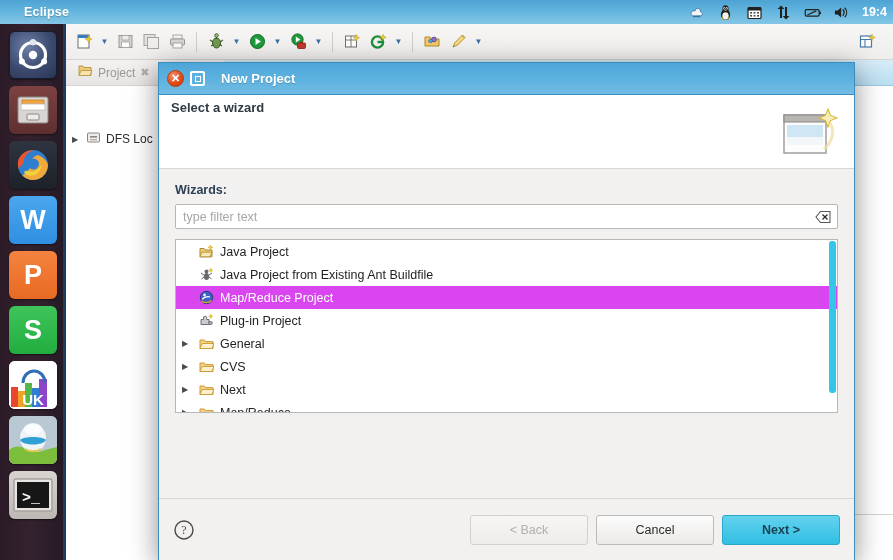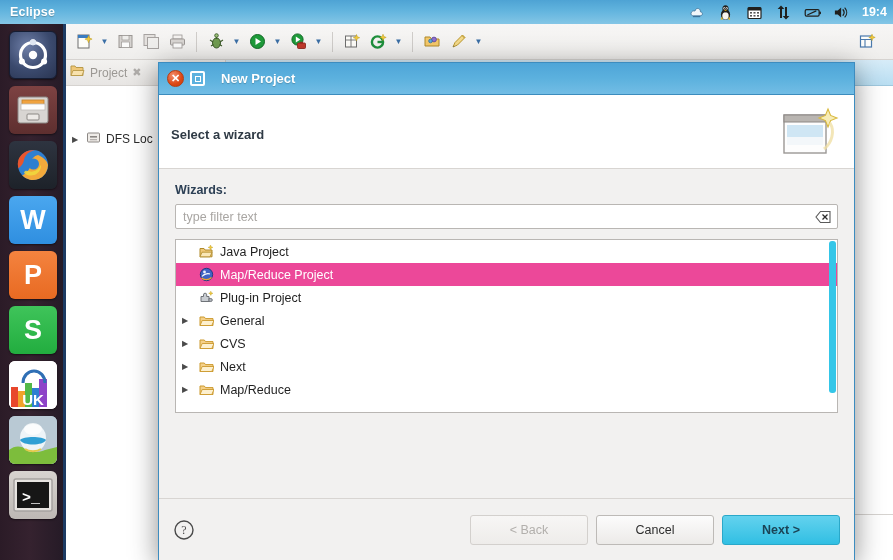--- a/index.html
+++ b/index.html
@@ -12,21 +12,21 @@
   #screen { position: relative; width: 893px; height: 560px; overflow: hidden; }
 
   
   #top-panel {
     position: absolute; top: 0; left: 0; width: 893px; height: 24px;
     background: linear-gradient(to bottom, #4ea3d4 0%, #62b4de 45%, #84c6e6 100%);
     display: flex; align-items: center;
     color: #ffffff; font-size: 12.5px; font-weight: bold;
     z-index: 50;
   }
-  #top-panel .appname { margin-left: 10px; text-shadow: 0 1px 1px rgba(0,0,0,.25); letter-spacing: .2px; }
+  #top-panel .appname { margin-left: 24px; text-shadow: 0 1px 1px rgba(0,0,0,.25); letter-spacing: .2px; }
   #tray { margin-left: auto; display: flex; align-items: center; gap: 11px; padding-right: 4px; }
   #tray .tico { width: 18px; height: 18px; display: flex; align-items: center; justify-content: center; }
   #tray .clock { font-size: 12.5px; font-weight: bold; color: #fff; padding-right: 2px; }
 
   
   #launcher {
     position: absolute; top: 24px; left: 0; width: 66px; height: 536px;
     background: linear-gradient(to right, #2b1b27 0%, #35222f 45%, #241a26 100%);
     z-index: 40;
   }
@@ -65,21 +65,21 @@
   .tb-caret { width: 13px; height: 24px; display:flex; align-items:center; justify-content:center; color:#3a6ea5; font-size: 8px; }
   .tb-sep { width: 1px; height: 20px; background: #cfccc9; margin: 0 5px; }
   .tb-right { margin-left: auto; margin-right: 14px; }
 
   #ecl-body { position: relative; height: 500px; width: 100%; display: flex; }
   #explorer {
     width: 160px; border-right: 1px solid #d6d3d0; background: #ffffff;
   }
   .view-tabbar {
     height: 26px; background: linear-gradient(to bottom,#f3f2f0,#e7e5e3);
-    border-bottom: 1px solid #d6d3d0; display: flex; align-items: center; padding-left: 4px; gap: 5px;
+    border-bottom: 1px solid #d6d3d0; display: flex; align-items: center; padding-left: 12px; gap: 5px;
   }
   .view-tab-label { font-size: 12px; color: #9b9894; }
   .view-tab-x { font-size: 11px; color: #b0adaa; }
   .tree-row { display: flex; align-items: center; gap: 5px; padding: 4px 0 4px 6px; font-size: 12px; color: #2b2b2b; }
   .tree-arrow { width: 9px; color: #4a4a4a; font-size: 8px; }
   #editor-area { flex: 1; background: #ffffff; position: relative; }
   .editor-tabbar {
     height: 26px; background: linear-gradient(to bottom,#d7ecf8,#b9def2);
     border-bottom: 1px solid #9fc8de; display:flex; align-items:center; padding-left:8px; gap:6px;
   }
@@ -122,21 +122,21 @@
   .btn-max i { display:block; width:6px; height:6px; border:1.5px solid #fff; }
   #dlg-title .title-text {
     color: #ffffff; font-size: 13px; font-weight: bold; margin-left: 10px;
     text-shadow: 0 1px 1px rgba(0,0,0,.2);
   }
   #dlg-head {
     height: 74px; background: #ffffff; border-bottom: 1px solid #d8d5d2;
     display: flex; align-items: flex-start; position: relative;
   }
   #dlg-head .head-title {
-    font-size: 13px; font-weight: bold; color: #2f3a45; margin: 32px 0 0 12px;
+    font-size: 13px; font-weight: bold; color: #2f3a45; margin: 5px 0 0 12px;
   }
   #wizard-banner-icon { position: absolute; right: 14px; top: 12px; width: 62px; height: 54px; }
 
   #dlg-body {
     background: #f2f1f0; height: 352px; padding: 14px 16px 0 16px; position: relative;
   }
   .label-wizards { font-size: 12.5px; color: #2d4055; margin-bottom: 7px; font-weight: bold; }
   .filter-box {
     position: relative; height: 25px; background: #ffffff;
     border: 1px solid #b9b6b3; border-radius: 2px; display: flex; align-items: center;
@@ -150,21 +150,21 @@
   .clear-icon { position: absolute; right: 6px; top: 4px; width: 16px; height: 16px; }
 
   #wizard-list {
     margin-top: 10px; height: 174px; background: #ffffff;
     border: 1px solid #b9b6b3; position: relative; overflow: hidden;
   }
   .wrow {
     display: flex; align-items: center; height: 23px; padding-left: 6px; gap: 6px;
     font-size: 12.5px; color: #1f1f1f;
   }
-  .wrow.selected { background: #ec4899; color: #ffffff; text-align: right; }
+  .wrow.selected { background: #d946ef; color: #ffffff; text-align: right; }
   .wrow .arr { width: 10px; color: #4a4a4a; font-size: 8px; }
   .wrow .arr.blank { visibility: hidden; }
   .wrow .ic { width: 16px; height: 16px; display: flex; align-items: center; justify-content: center; }
   #list-scrollbar {
     position: absolute; right: 1px; top: 1px; width: 7px; height: 172px; background: #ffffff;
   }
   #list-scrollbar .thumb {
     position: absolute; left: 0; top: 0; width: 7px; height: 152px;
     background: #34c6e8; border-radius: 3px;
   }
@@ -534,20 +534,34 @@
           <span class="ic">
             <svg width="15" height="15" viewBox="0 0 15 15">
                 <path d="M1 12.8V4.5h4L6 6h7v6.8z" fill="#f0c878" stroke="#b08a2a" stroke-width="1"></path>
                 <path d="M1 12.8l2-4.6h10l-2 4.6z" fill="#fae7b7" stroke="#b08a2a" stroke-width=".8"></path>
                 <path d="M11.5 1l.7 1.7 1.7.7-1.7.7-.7 1.7-.7-1.7L9.1 3.4l1.7-.7z" fill="#f3c93c" stroke="#b99a18" stroke-width=".4"></path>
               </svg>
           </span>
           <span>Java Project</span>
         </div>
 
+        <div class="wrow">
+          <span class="arr blank">▶</span>
+          <span class="ic">
+            <svg width="15" height="15" viewBox="0 0 15 15">
+                <ellipse cx="7.5" cy="9.5" rx="2.6" ry="3.6" fill="#6a6a6a"></ellipse>
+                <circle cx="7.5" cy="4.4" r="2" fill="#6a6a6a"></circle>
+                <g stroke="#6a6a6a" stroke-width="1">
+                  <path d="M2 6l3 2M13 6l-3 2M2.5 12l2.5-2M12.5 12L10 10"></path>
+                </g>
+                <path d="M11.8 1.2l.6 1.5 1.5.6-1.5.6-.6 1.5-.6-1.5-1.5-.6 1.5-.6z" fill="#f3c93c" stroke="#b99a18" stroke-width=".4"></path>
+              </svg>
+          </span>
+          <span>Java Project from Existing Ant Buildfile</span>
+        </div>
 
         <div class="wrow selected">
           <span class="arr blank">▶</span>
           <span class="ic">
             <svg width="15" height="15" viewBox="0 0 15 15">
                 <circle cx="7.5" cy="7.5" r="6.2" fill="#3f63c4" stroke="#24387f" stroke-width="1"></circle>
                 <path d="M7.5 1.3a6.2 6.2 0 010 12.4 6.2 6.2 0 000-12.4z" fill="#5a7fe0"></path>
                 <path d="M3 9.5c1.5-2 5-3.5 8-2.5" stroke="#ffffff" stroke-width="1.1" fill="none"></path>
                 <path d="M2.5 11c2 2 7 2.5 10-.5" stroke="#f0a32b" stroke-width="1.2" fill="none"></path>
                 <circle cx="5.5" cy="5" r="1.4" fill="#ffffff" opacity=".9"></circle>

